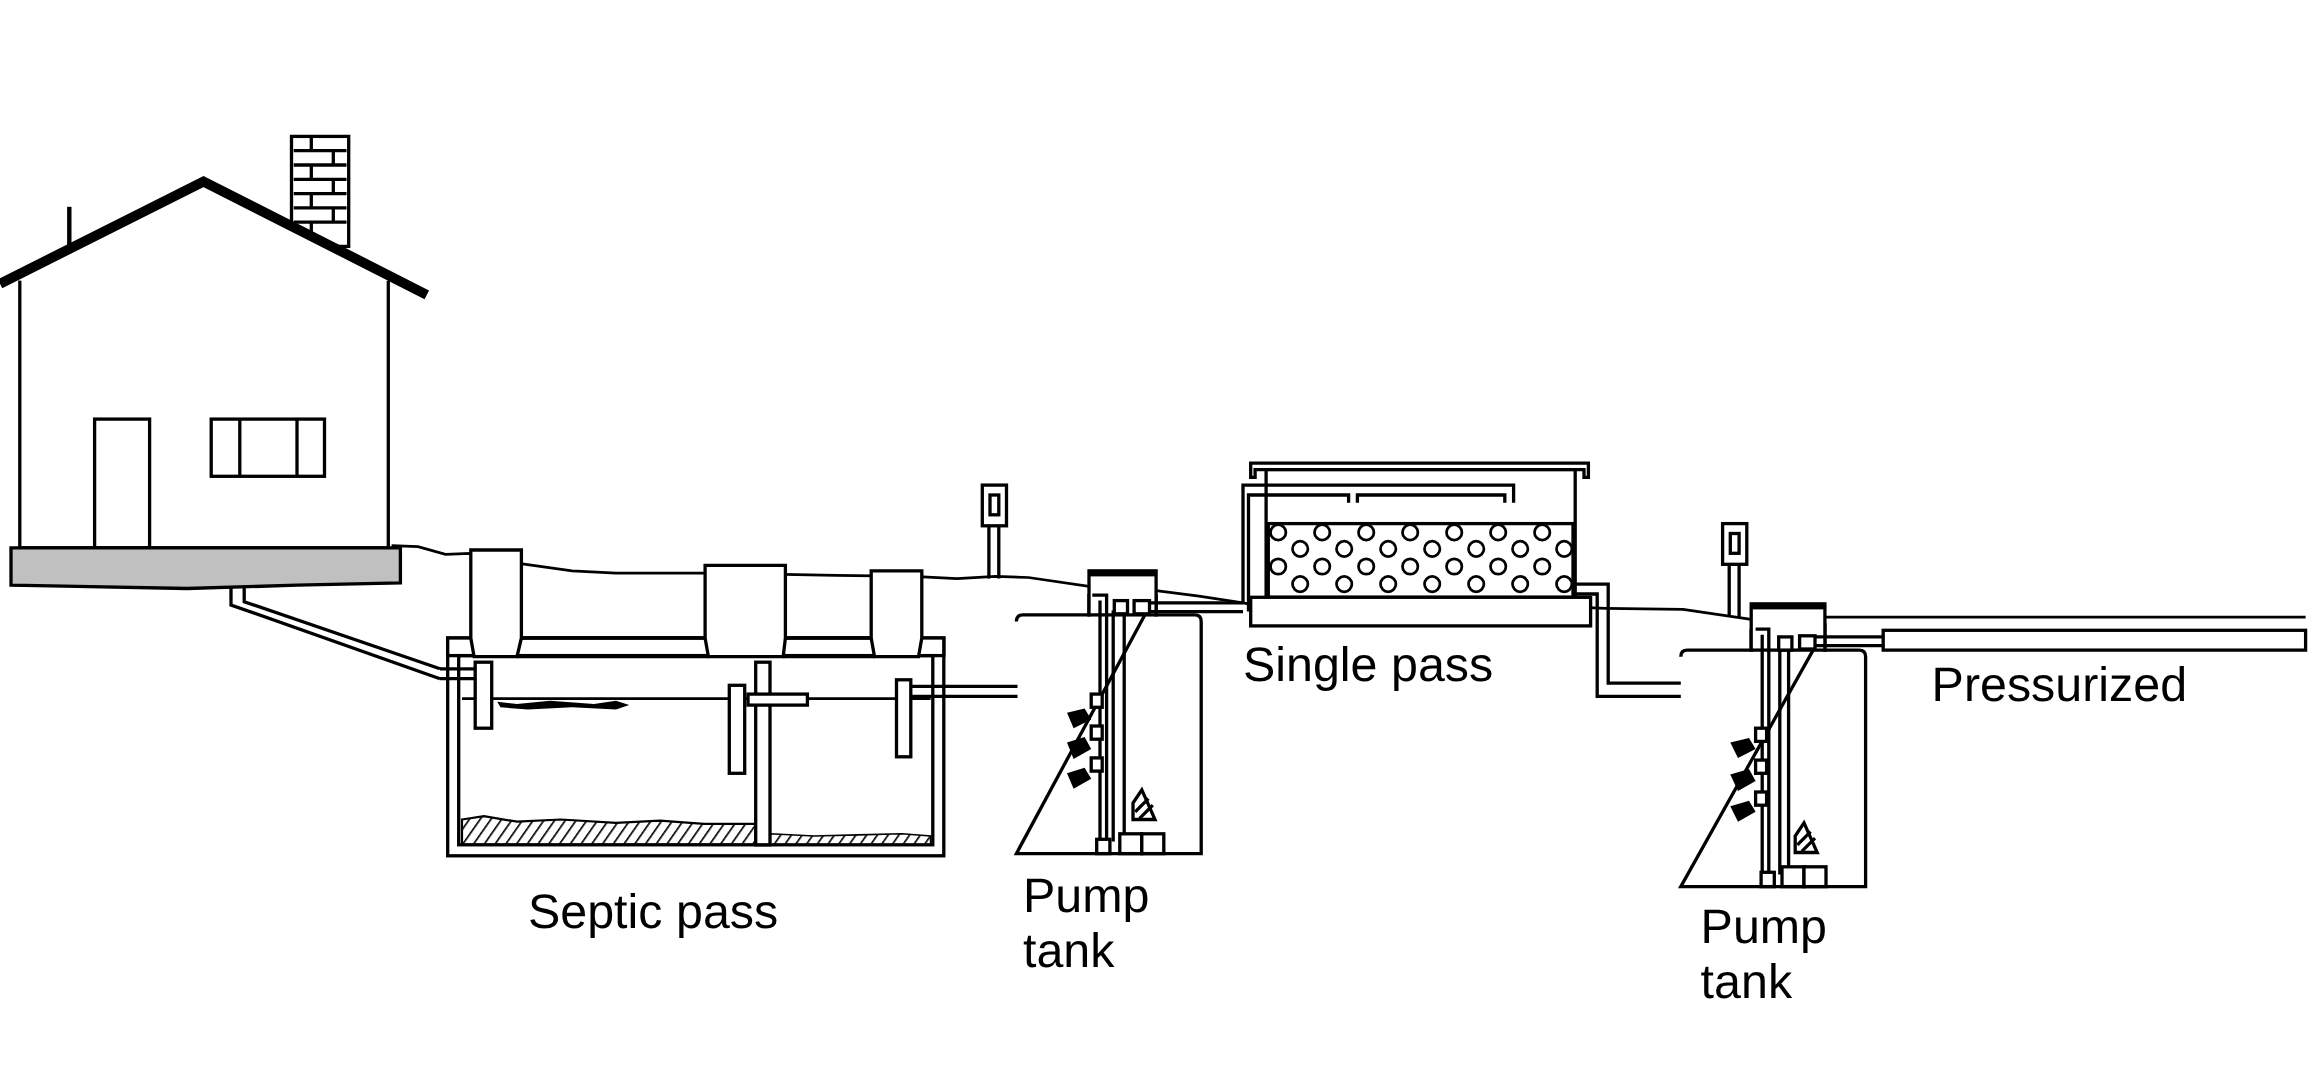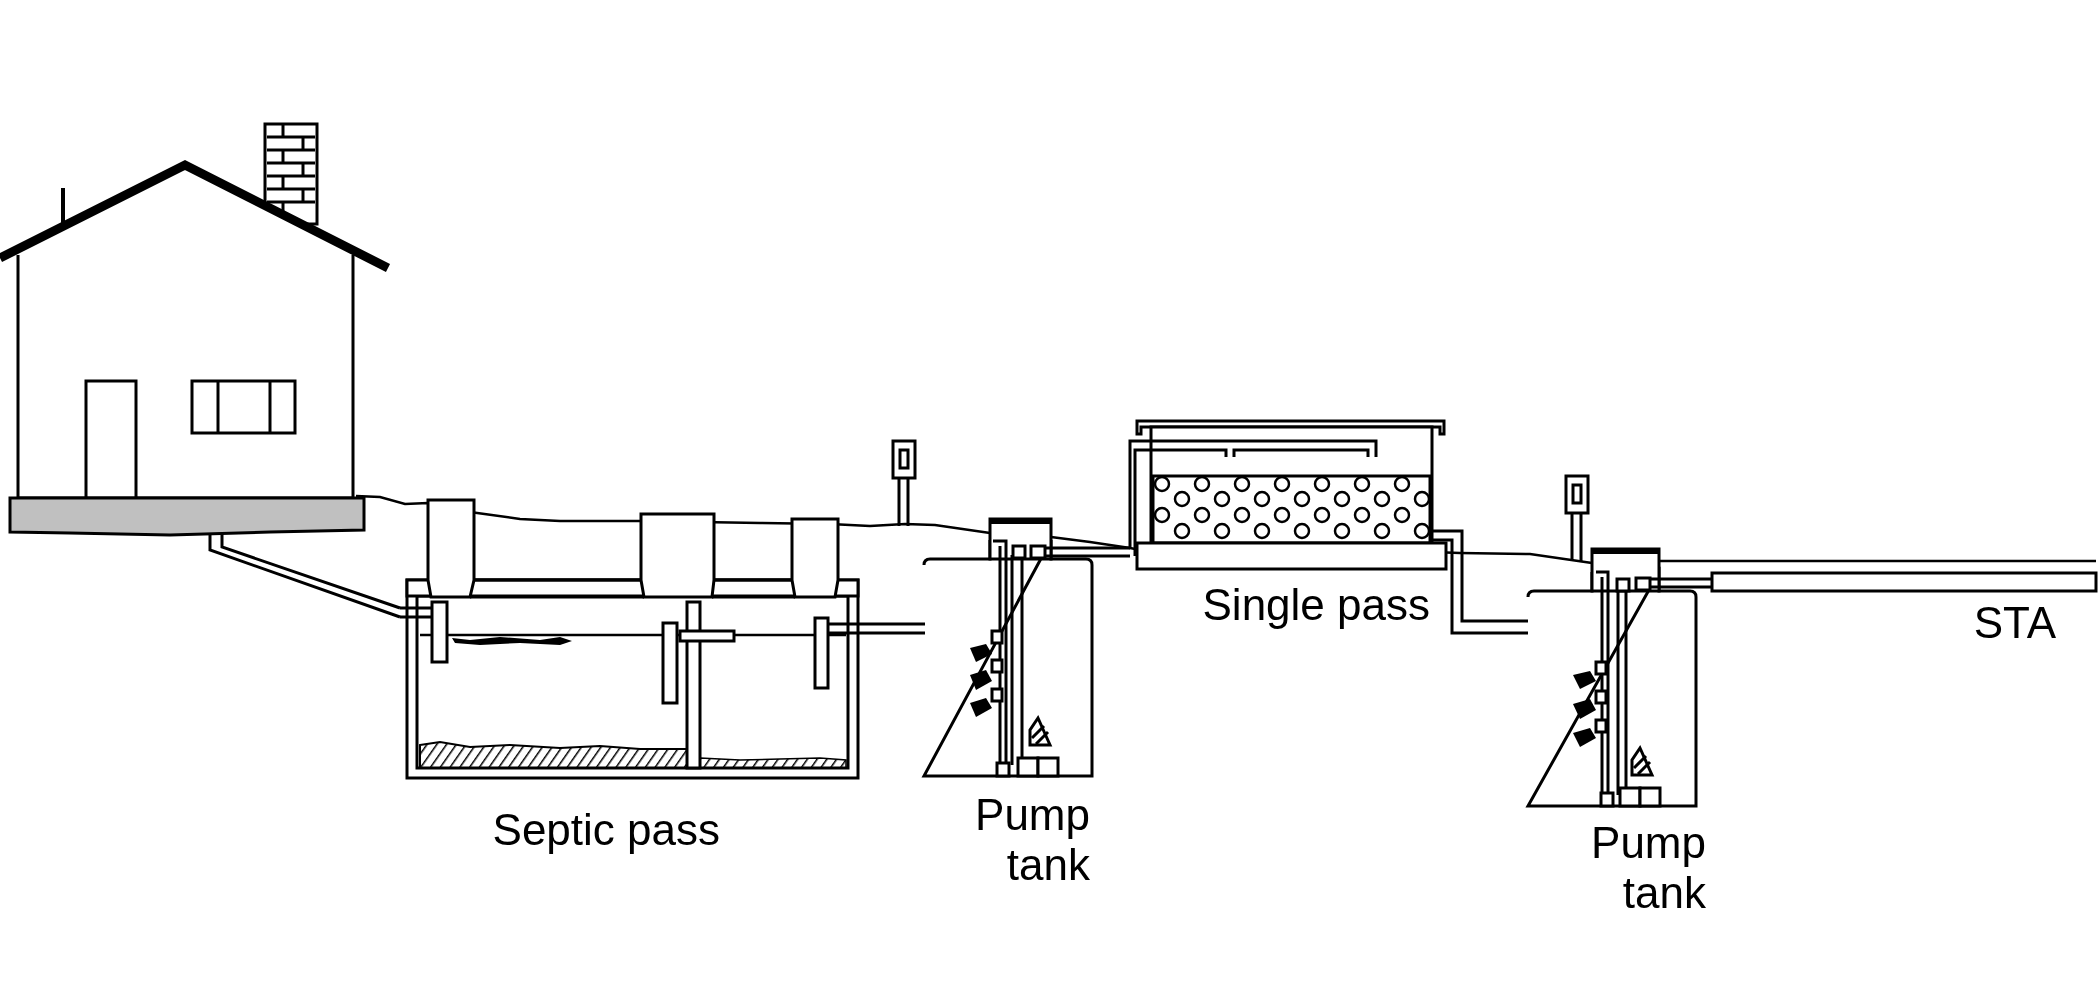--- a/index.html
+++ b/index.html
@@ -8,21 +8,21 @@
   .ln { fill: none; stroke: #000; stroke-width: 3; }
   .thick { fill: none; stroke: #000; stroke-width: 9; stroke-linecap: butt; }
   .box { fill: #fff; stroke: #000; stroke-width: 3; }
   .ground { fill: none; stroke: #000; stroke-width: 2.5; }
   .label {
     position: absolute;
     font-family: "Liberation Sans", sans-serif;
     font-size: 44px;
     line-height: 50px;
     color: #000;
-    text-align: right;
+    text-align: left;
     white-space: nowrap;
   }
   .label span { display: block; }
 </style>
 </head>
 <body>
 
 <svg id="diagram" width="2100" height="990" viewBox="0 0 2100 990" xmlns="http://www.w3.org/2000/svg">
   <defs>
     <pattern id="hatch" width="8" height="8" patternUnits="userSpaceOnUse" patternTransform="rotate(35)">
@@ -226,14 +226,14 @@
   <span>tank</span>
 </div>
 <div class="label" style="left:1130px; top:580px; width:300px;">
   <span>Single pass</span>
 </div>
 <div class="label" style="left:1546px; top:818px; width:160px;">
   <span>Pump</span>
   <span>tank</span>
 </div>
 <div class="label" style="left:1756px; top:598px; width:300px;">
-  <span>STA</span>
+  <span>Pressurized</span>
 </div>
 
 </body></html>

